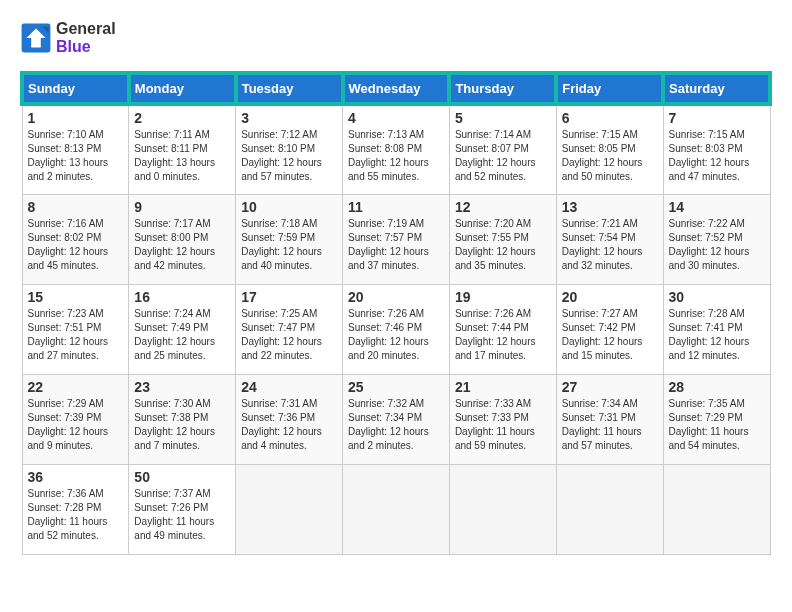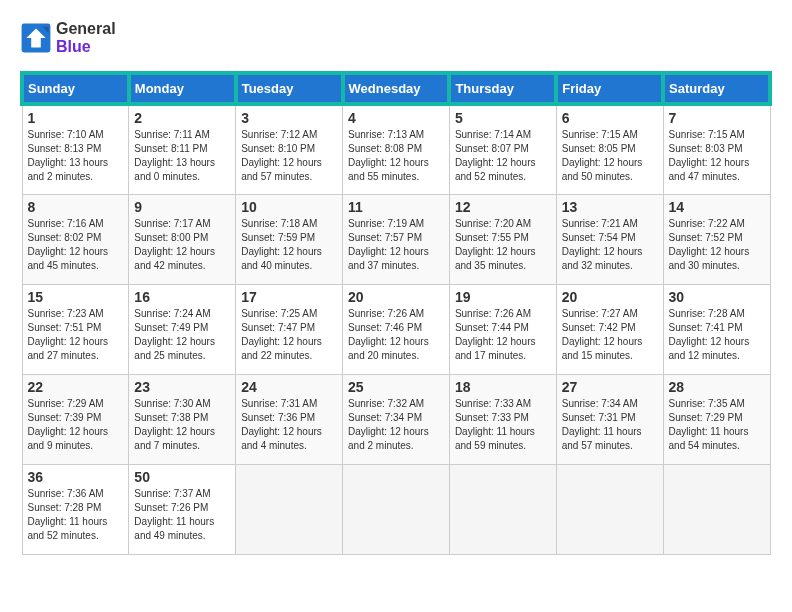--- a/index.html
+++ b/index.html
@@ -225,21 +225,21 @@
         </td>
         <td>
           <span class="day-number">24</span>
 <div class="day-info">Sunrise: 7:31 AM<br>Sunset: 7:36 PM<br>Daylight: 12 hours and 4 minutes.</div>
         </td>
         <td>
           <span class="day-number">25</span>
 <div class="day-info">Sunrise: 7:32 AM<br>Sunset: 7:34 PM<br>Daylight: 12 hours and 2 minutes.</div>
         </td>
         <td>
-          <span class="day-number">18</span>
+          <span class="day-number">21</span>
 <div class="day-info">Sunrise: 7:33 AM<br>Sunset: 7:33 PM<br>Daylight: 11 hours and 59 minutes.</div>
         </td>
         <td>
           <span class="day-number">27</span>
 <div class="day-info">Sunrise: 7:34 AM<br>Sunset: 7:31 PM<br>Daylight: 11 hours and 57 minutes.</div>
         </td>
         <td>
           <span class="day-number">28</span>
 <div class="day-info">Sunrise: 7:35 AM<br>Sunset: 7:29 PM<br>Daylight: 11 hours and 54 minutes.</div>
         </td>

